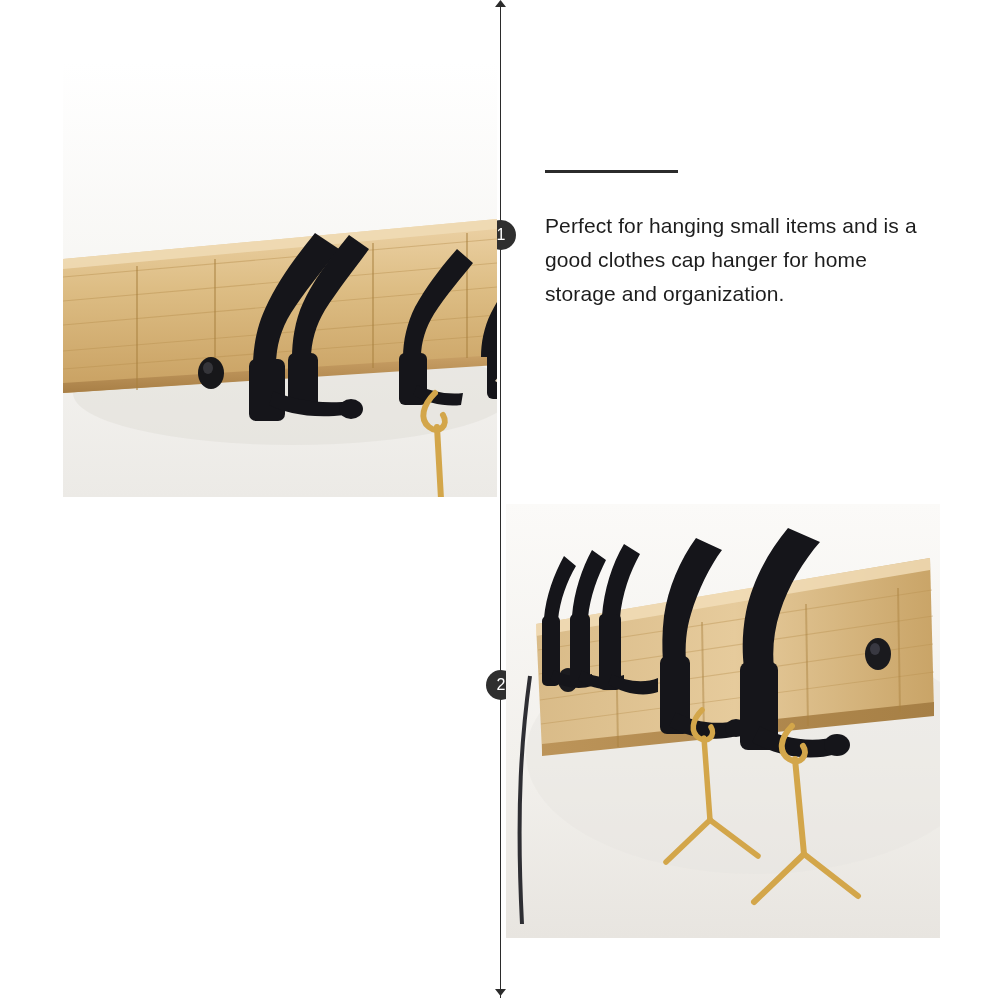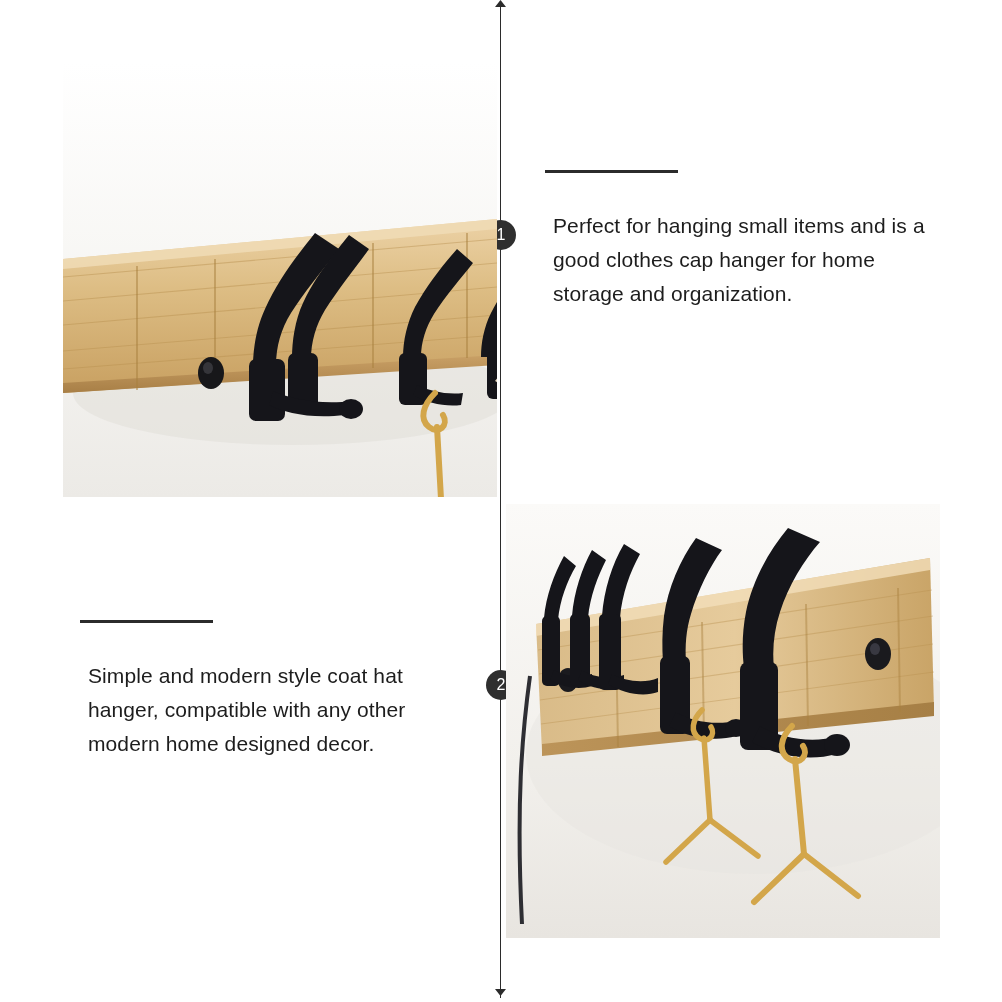--- a/index.html
+++ b/index.html
@@ -79,21 +79,21 @@
     position: absolute;
     width: 390px;
   }
   .textblock .rule {
     width: 133px;
     height: 3px;
     background: #2b2b2b;
     margin-bottom: 36px;
   }
   .textblock p {
-    margin: 8px;
+    margin: 0;
     font-size: 21px;
     line-height: 34px;
     color: #1d1d1d;
     font-family: "Liberation Sans", sans-serif;
     letter-spacing: 0.1px;
   }
   .text-1 { left: 545px; top: 170px; }
   .text-2 { left: 80px; top: 620px; }
 
   
@@ -207,24 +207,20 @@
         <path d="M440,320 C454,336 460,366 456,404 C453,434 448,458 444,474" stroke="#d6c2a3" stroke-width="3" fill="none"></path>
       </g>
     </svg>
   </div>
 
   <div class="textblock text-1">
     <div class="rule"></div>
     <p>Perfect for hanging small items and is a good clothes cap hanger for home storage and organization.</p>
   </div>
 
-  <div class="textblock text-2">
-    <div class="rule"></div>
-    <p>Simple and modern style coat hat hanger, compatible with any other modern home designed decor.</p>
-  </div>
 
   <div class="photo photo-2">
     <svg viewBox="0 0 434 434" xmlns="http://www.w3.org/2000/svg">
       <defs>
         <linearGradient id="wallG2" x1="0" y1="0" x2="0" y2="1">
           <stop offset="0%" stop-color="#fbfaf8"></stop>
           <stop offset="60%" stop-color="#f2f0ec"></stop>
           <stop offset="100%" stop-color="#e8e5e0"></stop>
         </linearGradient>
         <linearGradient id="woodG2" x1="0" y1="0" x2="1" y2="0">

